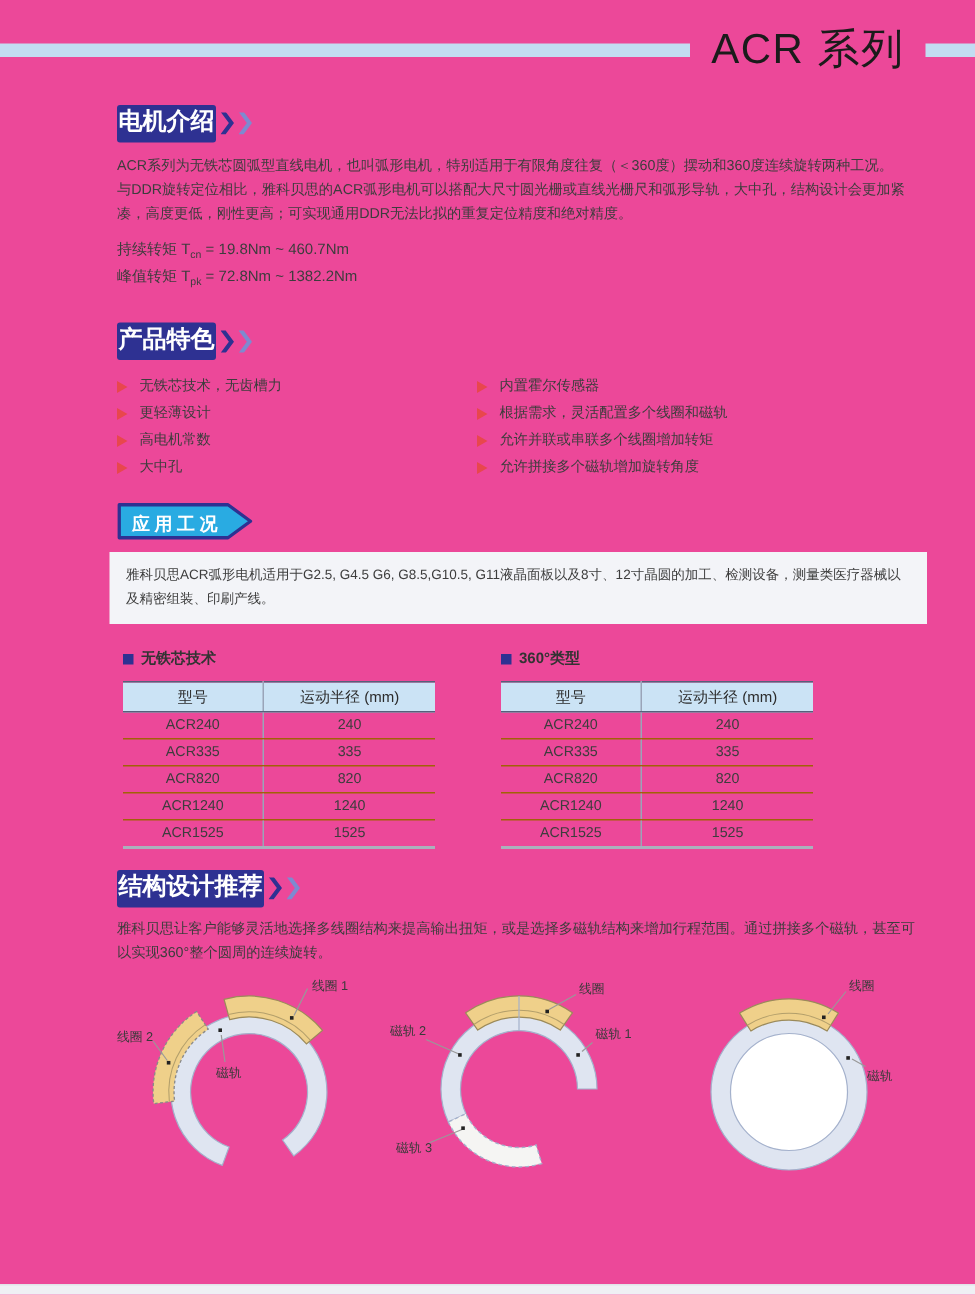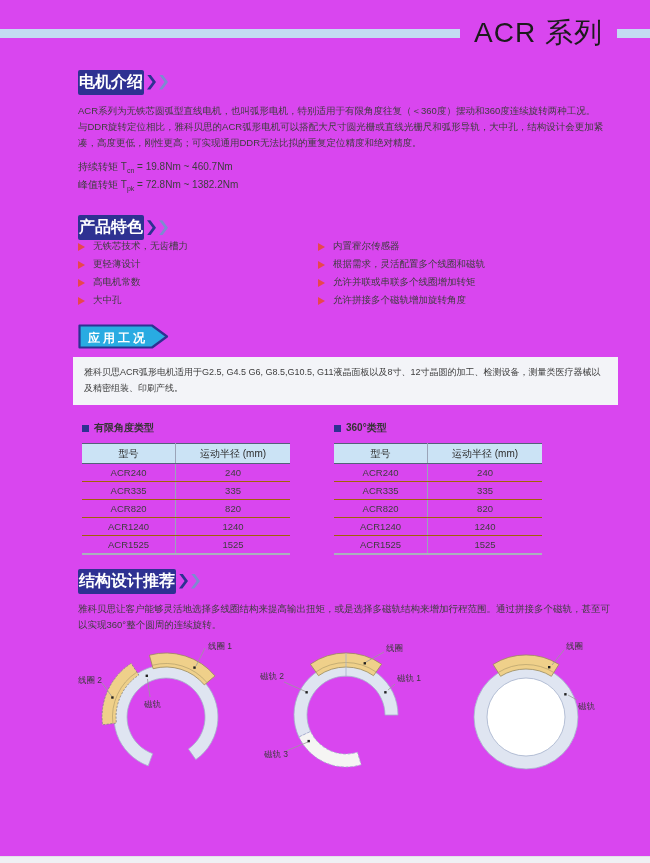--- a/index.html
+++ b/index.html
@@ -1,16 +1,16 @@
 <!DOCTYPE html>
 <html><head>
 <meta charset="utf-8">
 <style>
   html,body{margin:0;padding:0;background:#ffffff;}
-  .page{position:relative;width:650px;height:863px;background:#d946ef;overflow:hidden;
+  .page{position:relative;width:650px;height:863px;background:#ec4899;overflow:hidden;
         font-family:"Liberation Sans","DejaVu Sans",sans-serif;color:#3d3d3d;}
   
   .header{display:flex;align-items:center;padding-top:14px;height:38px;}
   .bar-left{flex:1;height:9px;background:#C3DCF2;}
   .page-title{font-size:28px;color:#1b1b1b;margin:0 14px;letter-spacing:1px;white-space:nowrap;font-weight:500;}
   .bar-right{width:33px;height:9px;background:#C3DCF2;}
   
   .content{padding:0 36px 0 78px;}
   
   .badge-row{display:flex;align-items:center;height:20px;}
@@ -24,21 +24,21 @@
   .badge-b{position:relative;width:92px;height:25px;margin-top:14px;}
   .badge-b-text{position:absolute;left:10px;top:6px;color:#fff;font-weight:bold;font-size:12px;
                 letter-spacing:3px;white-space:nowrap;}
   
   .intro-text{margin-top:11px;}
   .intro-text p{margin:0;font-size:9.5px;line-height:1.7;color:#3d3d3d;}
   .torque{margin-top:8px;}
   .torque div{font-size:10px;line-height:1.6;color:#3d3d3d;}
   .torque sub{font-size:7px;}
   
-  .features{display:flex;}
+  .features{display:flex;margin-top:11px;}
   .feat-col{display:flex;flex-direction:column;}
   .feat-col.left{width:240px;}
   .feat-item{display:flex;align-items:center;height:18px;font-size:9.5px;color:#3d3d3d;}
   .tri{width:0;height:0;border-left:7px solid #E8474D;border-top:4px solid transparent;
        border-bottom:4px solid transparent;margin-right:8px;flex:0 0 auto;}
   
   .app-box{margin:8px -4px 0 -5px;background:#F3F4F8;padding:7px 11px 8px;}
   .app-box p{margin:0;font-size:9px;line-height:1.85;color:#3d3d3d;}
   
   .tables{display:flex;margin-top:16px;}
@@ -149,21 +149,21 @@
       <span class="badge-b-text">应用工况</span>
     </div>
     <div class="app-box">
       <p>雅科贝思ACR弧形电机适用于G2.5, G4.5 G6, G8.5,G10.5, G11液晶面板以及8寸、12寸晶圆的加工、检测设备，测量类医疗器械以及精密组装、印刷产线。</p>
     </div>
 
     <div class="tables">
       <div class="tcol" style="margin-left:4px;">
         <div class="tlabel">
           <span class="sq"></span>
-          <span>有限角度类型</span>
+          <span>无铁芯技术</span>
         </div>
         <table>
           <thead>
             <tr>
               <td class="c1">型号</td>
               <td>运动半径 (mm)</td>
             </tr>
           </thead>
           <tbody>
             <tr>

